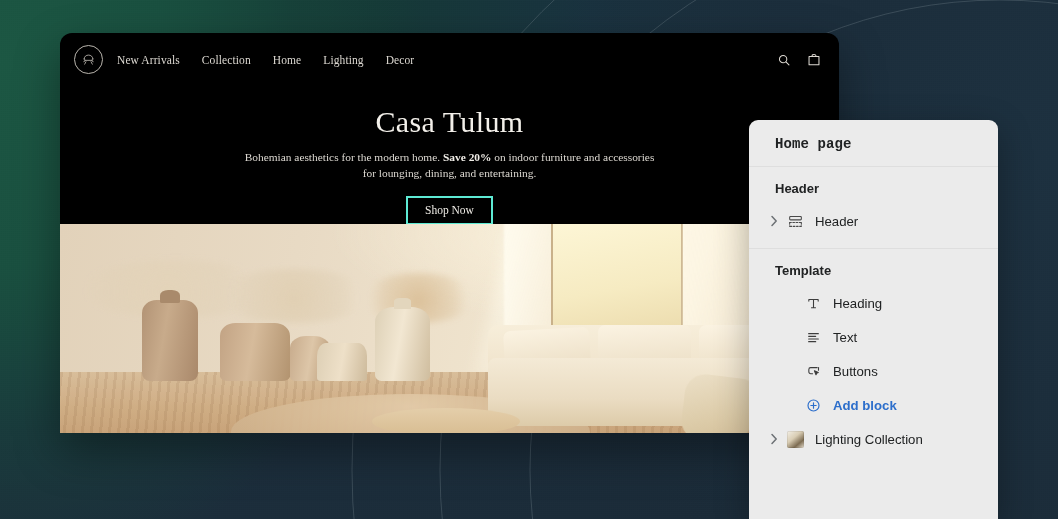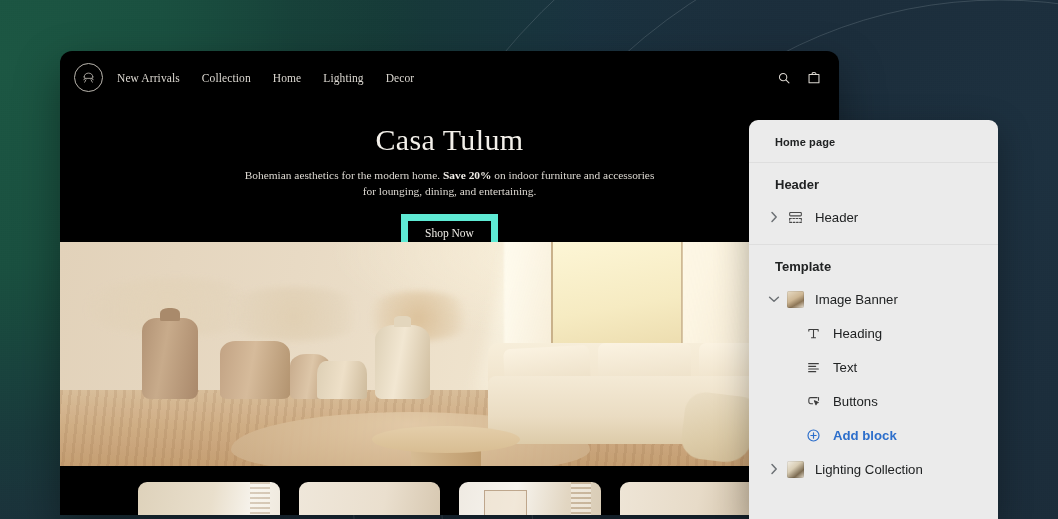--- a/index.html
+++ b/index.html
@@ -32,22 +32,22 @@
   .arcs svg { width: 100%; height: 100%; display: block; }
   .noise {
     position: absolute; inset: 0; opacity: .30; pointer-events: none;
     background-image:
       repeating-linear-gradient(0deg, rgba(255,255,255,.012) 0 1px, rgba(0,0,0,.012) 1px 2px),
       repeating-linear-gradient(90deg, rgba(255,255,255,.012) 0 1px, rgba(0,0,0,.012) 1px 2px);
   }
 
   
   #store {
-    position: absolute; left: 60px; top: 51px;
-    width: 779px; height: 464px;
+    position: absolute; left: 60px; top: 33px;
+    width: 779px; height: 400px;
     background: #000;
     border-radius: 12px 12px 0 0;
     overflow: hidden;
     box-shadow: 0 18px 45px rgba(0,0,0,.38);
   }
   .store-nav {
     height: 53px;
     display: flex; align-items: center;
     padding: 0 18px 0 14px;
     color: #e9e6e0;
@@ -84,21 +84,21 @@
     font-size: 11.4px; line-height: 1.42;
     margin-top: 9px; color: #dedad3;
     max-width: 420px; margin-left: auto; margin-right: auto;
   }
   .hero-sub b { font-weight: 700; color: #f1eee8; }
   .hero-cta {
     margin: 15px auto 0;
     display: inline-block;
     font-family: "Liberation Serif", serif;
     font-size: 11.5px; color: #f0ede7;
-    border: 7px solid #5eead4;
+    border: 2px solid #5eead4;
     padding: 6px 17px 7px;
     background: transparent;
     cursor: pointer;
   }
   .cta-wrap { text-align: center; }
 
   
   .hero-photo {
     position: absolute; left: 0; top: 191px;
     width: 779px; height: 224px;
@@ -227,22 +227,22 @@
   #sidebar {
     position: absolute; left: 749px; top: 120px;
     width: 249px; height: 399px;
     background: #ebebeb;
     border-radius: 9px 9px 0 0;
     box-shadow: 0 10px 34px rgba(0,0,0,.30);
     overflow: hidden;
     color: #202223;
   }
   .sb-title {
-    font-size: 11px; font-weight: 700; color: #202223;
-    padding: 16px 0 14px 26px; letter-spacing: .1px;
+    font-size: 14px; font-weight: 700; color: #202223;
+    padding: 16px 0 14px 26px; letter-spacing: .1px; font-family: Liberation Mono, monospace;
   }
   .sb-div { height: 1px; background: #dedede; }
   .sb-group-label {
     font-size: 13px; font-weight: 700; color: #202223;
     padding: 14px 0 8px 26px;
   }
   .sb-row {
     display: flex; align-items: center;
     height: 34px; padding-left: 18px;
     font-size: 13.2px; color: #202223;
@@ -397,31 +397,20 @@
         </svg>
       </span>
       <span class="row-label">Header</span>
     </div>
 
 
     <div class="sb-div" style="margin-top:10px"></div>
 
     <div class="sb-group-label">Template</div>
 
-    <div class="sb-row">
-      <span class="twisty">
-        <svg width="12" height="8" viewBox="0 0 12 8" fill="none" stroke="#6d7175" stroke-width="1.5" stroke-linecap="round" stroke-linejoin="round">
-            <path d="M1.6 2.2 6 6.2l4.4-4"></path>
-          </svg>
-      </span>
-      <span class="row-ico">
-          <span class="thumb"></span>
-        </span>
-      <span class="row-label">Image Banner</span>
-    </div>
 
     <div class="sb-row indent">
       <span class="row-ico">
         <svg width="15" height="15" viewBox="0 0 18 18" fill="none" stroke="#3d3d3d" stroke-width="1.3" stroke-linecap="round">
             <path d="M3.4 4.2h11.2M9 4.2v9.8M6.6 14h4.8M3.4 4.2v1.9M14.6 4.2v1.9"></path>
           </svg>
       </span>
       <span class="row-label">Heading</span>
     </div>
 

